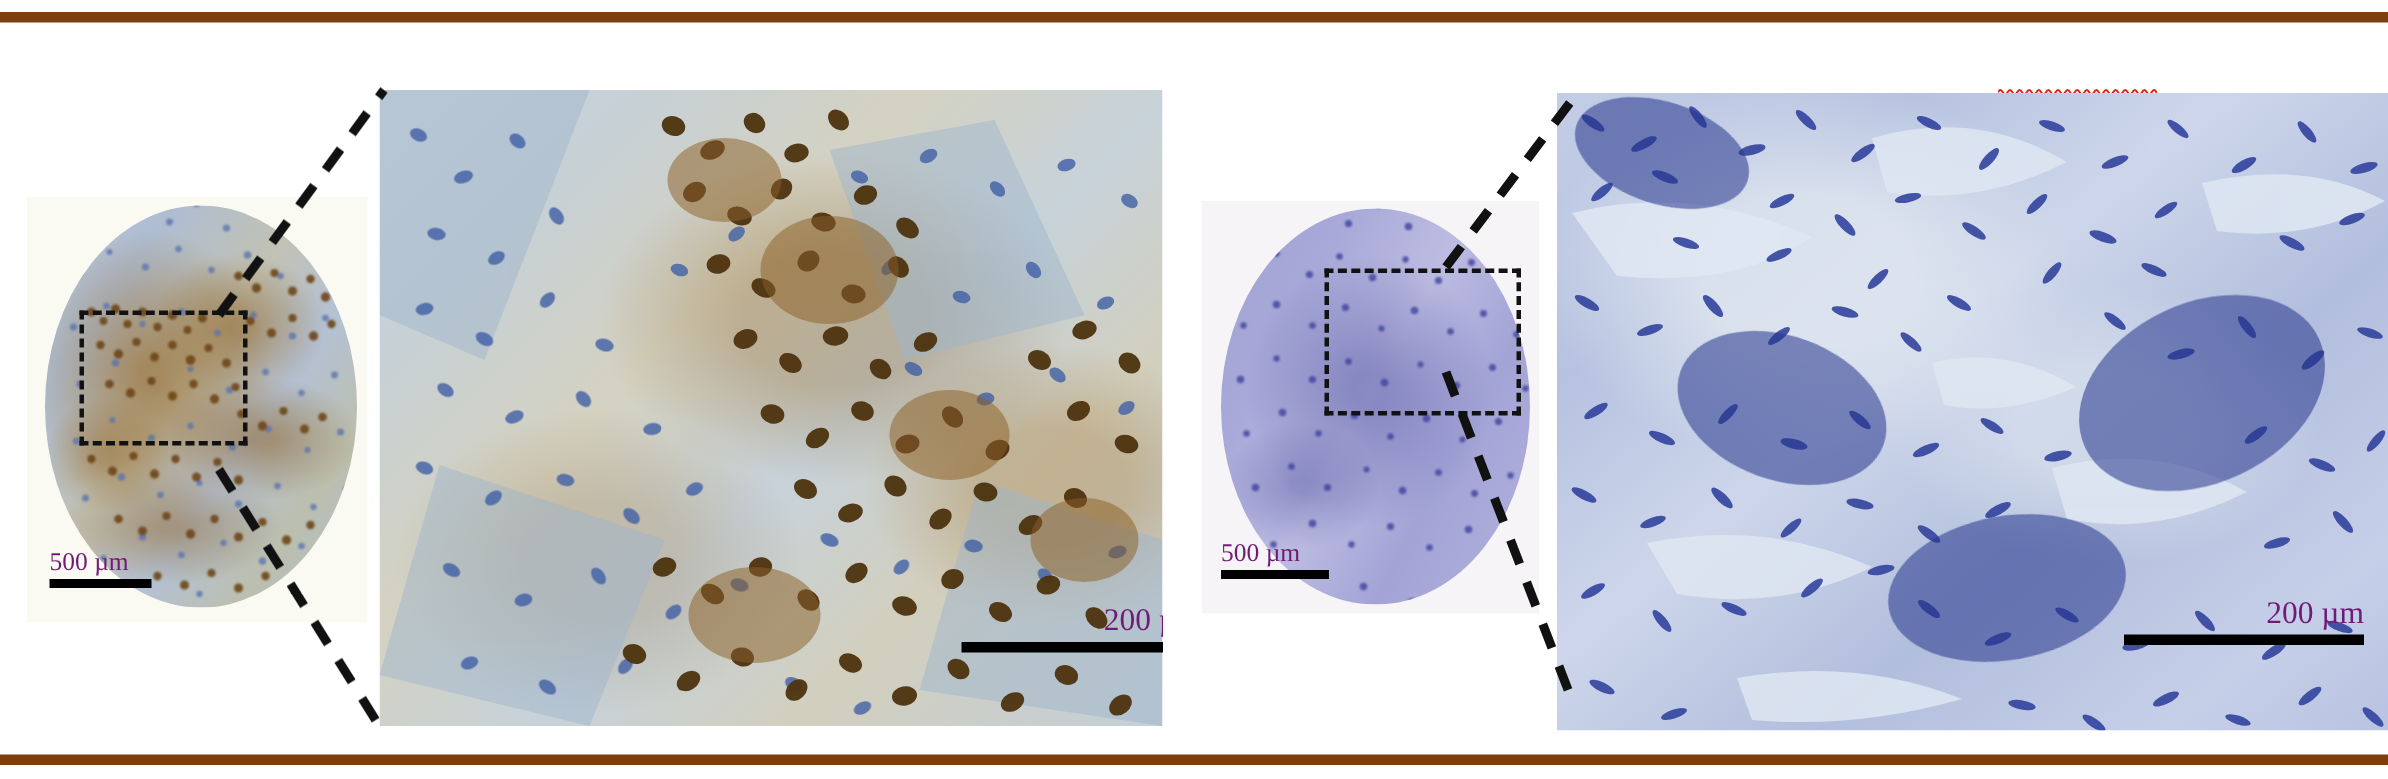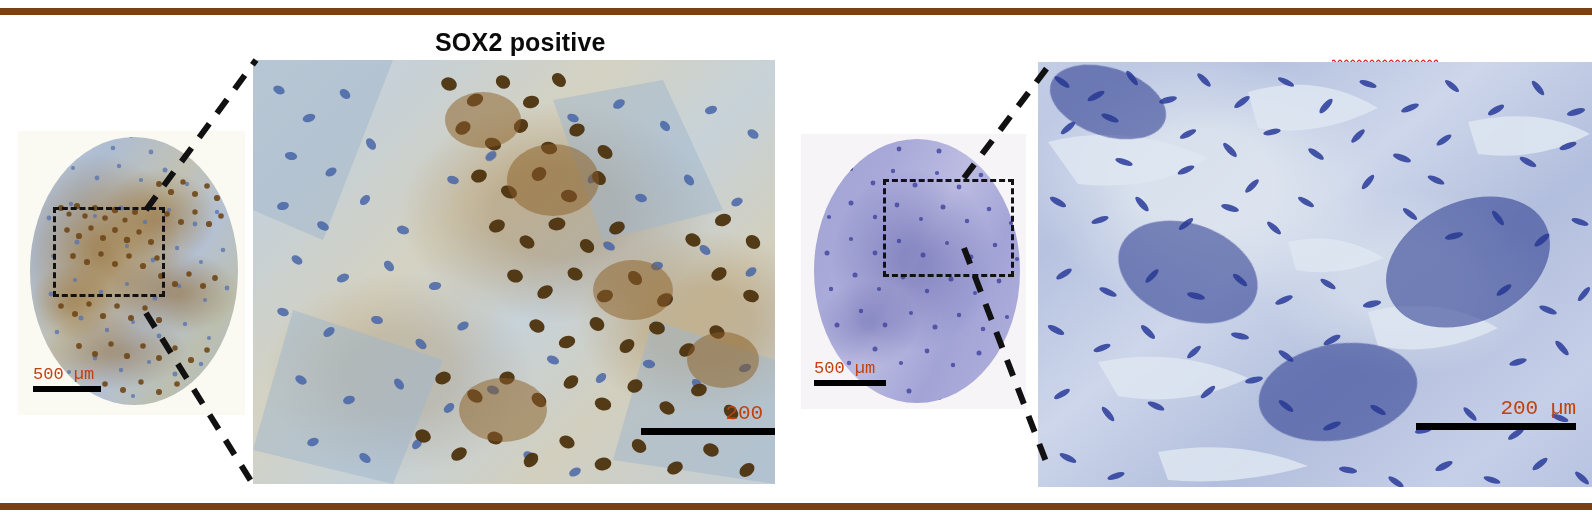--- a/index.html
+++ b/index.html
@@ -103,24 +103,24 @@
     border: 3px dashed #121212;
     box-sizing: border-box;
   }
   #roi-pos { left: 35px; top: 76px; width: 112px; height: 90px; }
   #roi-neg { left: 82px; top: 45px; width: 131px; height: 98px; }
 
   
   .scalebar { position: absolute; }
   .scalebar .sb-label {
     font-size: 17px;
-    color: #c2410c;
+    color: #701a75;
     line-height: 1;
     white-space: nowrap;
-    font-family: Liberation Mono, monospace;
+    font-family: Liberation Serif, serif;
   }
   .scalebar .sb-line {
     height: 6px;
     background: #000;
     margin-top: 3px;
   }
 
   #sb-core-pos { left: 15px;  top: 235px; }
   #sb-core-pos .sb-line { width: 68px; }
   #sb-core-neg { left: 13px;  top: 226px; }
@@ -159,21 +159,20 @@
   #conn-neg { left: 960px; top: 58px;  width: 100px; height: 420px; }
 </style>
 </head>
 <body>
 
 <div id="figure-root">
 
   <div class="rule top"></div>
   <div class="rule bottom"></div>
 
-  <div class="caption pos">SOX2 positive</div>
 
   <div class="squiggle">
     <svg width="110" height="5" viewBox="0 0 110 5">
       <path d="M0 3.5 Q1.6 0.6 3.2 3.5 T6.4 3.5 T9.6 3.5 T12.8 3.5 T16 3.5 T19.2 3.5
                T22.4 3.5 T25.6 3.5 T28.8 3.5 T32 3.5 T35.2 3.5 T38.4 3.5 T41.6 3.5
                T44.8 3.5 T48 3.5 T51.2 3.5 T54.4 3.5 T57.6 3.5 T60.8 3.5 T64 3.5
                T67.2 3.5 T70.4 3.5 T73.6 3.5 T76.8 3.5 T80 3.5 T83.2 3.5 T86.4 3.5
                T89.6 3.5 T92.8 3.5 T96 3.5 T99.2 3.5 T102.4 3.5 T105.6 3.5 T108.8 3.5" fill="none" stroke="#e02020" stroke-width="1.3"></path>
     </svg>
   </div>

